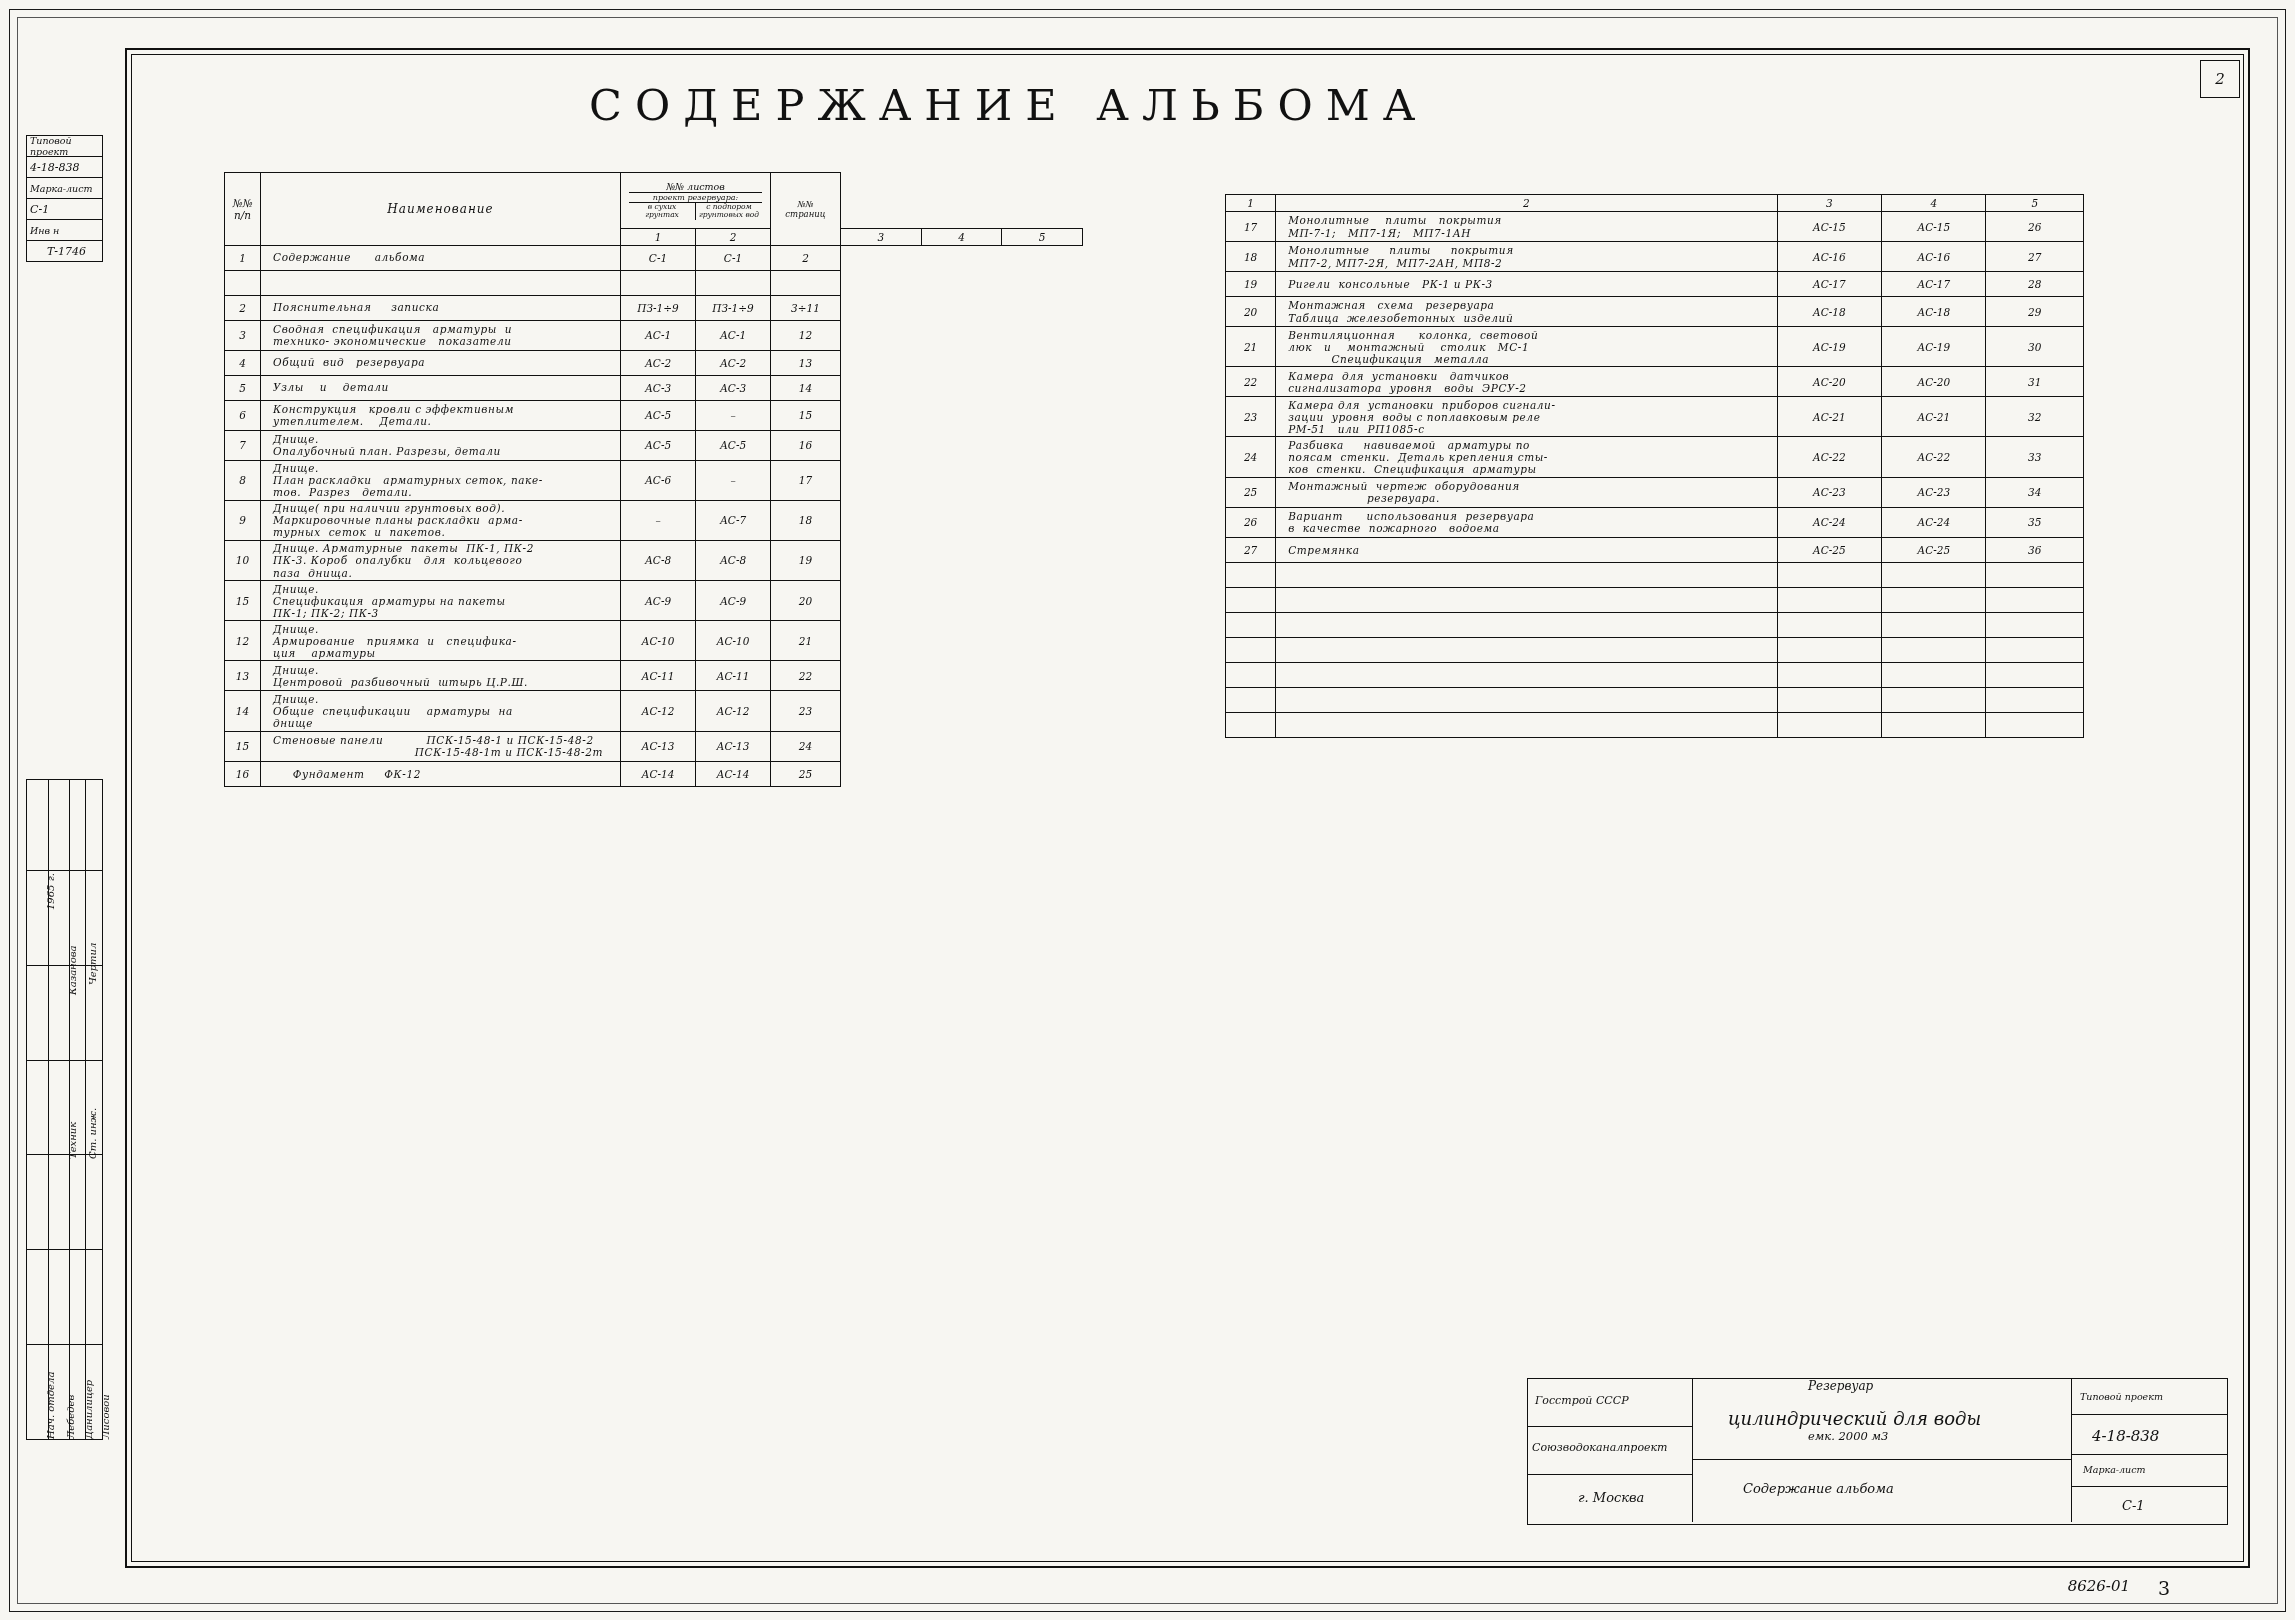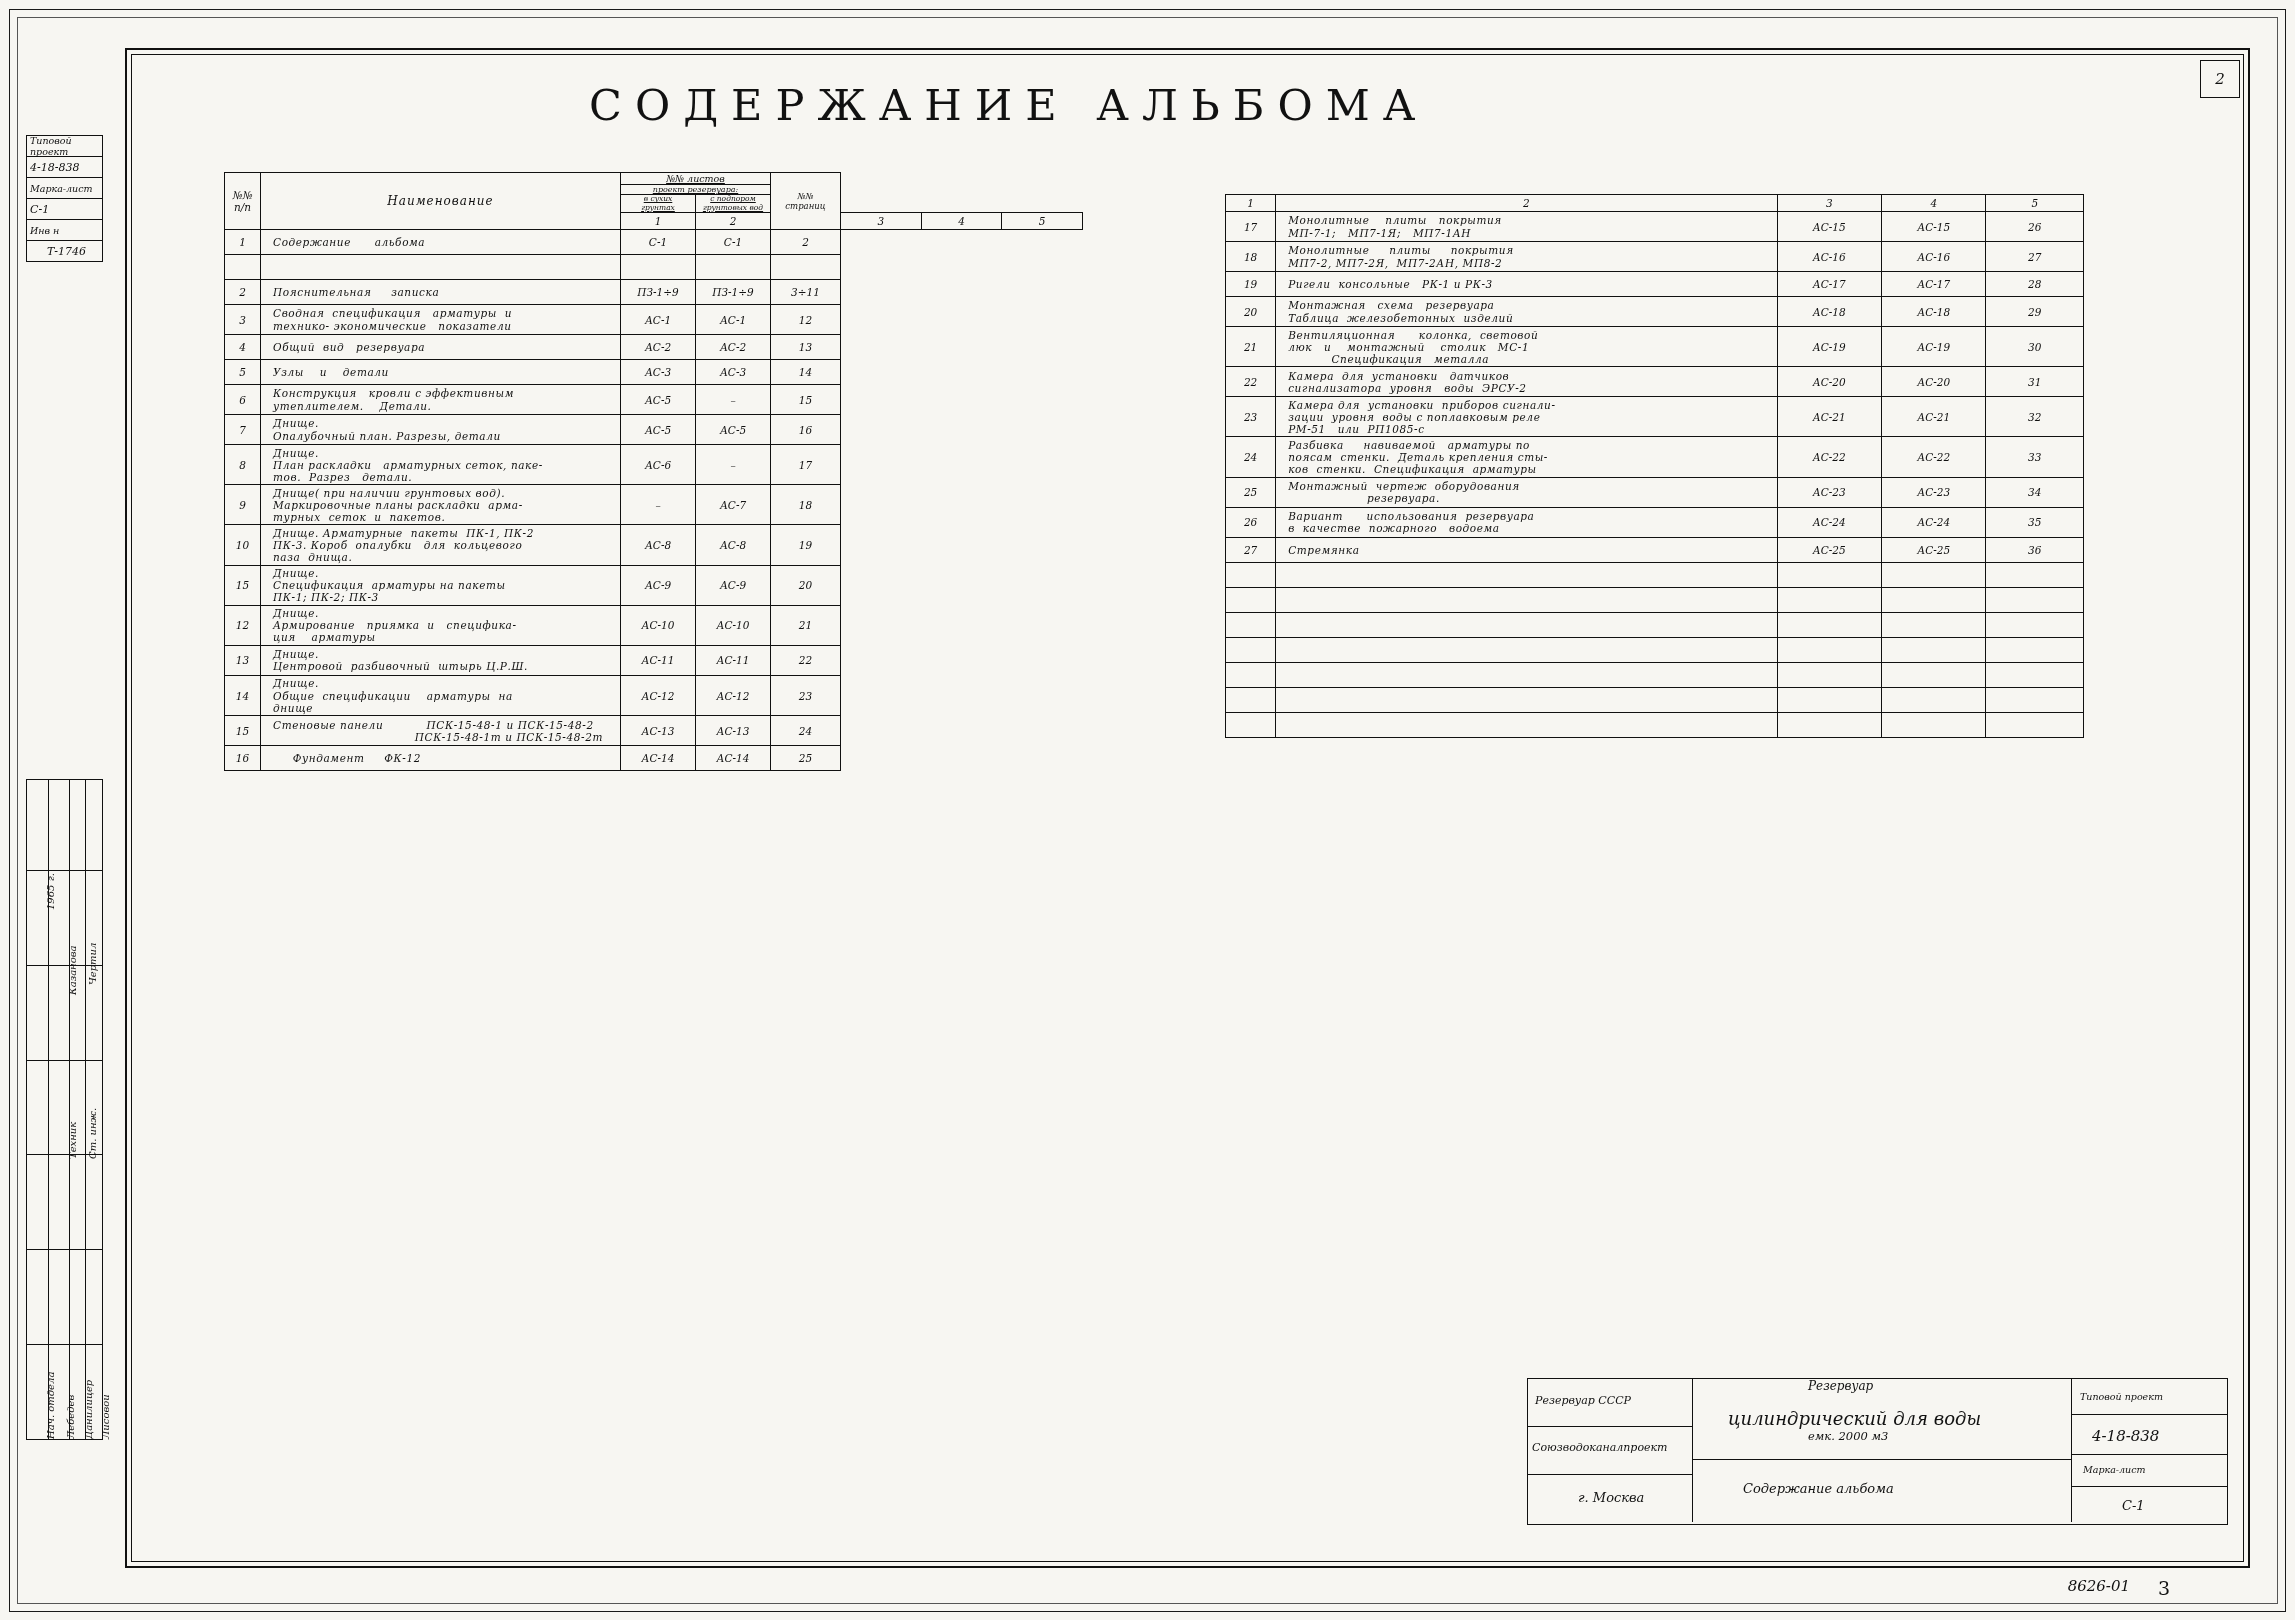--- a/index.html
+++ b/index.html
@@ -158,21 +158,21 @@
       <col style="width:29px">
         <col style="width:360px">
         <col style="width:75px">
         <col style="width:75px">
         <col style="width:70px">
     </colgroup>
     <tbody>
       <tr class="thead" style="height:40px;">
         <td rowspan="2" class="num">№№<br>п/п</td>
         <td rowspan="2" class="c" style="font-size:12px;letter-spacing:1px;">Наименование</td>
-        <td colspan="2" class="c" style="padding:0;text-decoration:underline;">
+        <td colspan="2" class="c" style="padding:8px;">
           <div style="border-bottom:0.5px solid #111;font-size:9.5px;">№№  листов</div>
           <div style="border-bottom:0.5px solid #111;font-size:8px;">проект резервуара:</div>
           <div style="display:flex;">
             <div style="width:50%;border-right:0.5px solid #111;font-size:7.5px;line-height:1.1;">в сухих<br>грунтах</div>
             <div style="width:50%;font-size:7.5px;line-height:1.1;">с подпором<br>грунтовых вод</div>
           </div>
         </td>
         <td rowspan="2" class="c" style="font-size:8.5px;">№№<br>страниц</td>
       </tr>
 
@@ -457,21 +457,21 @@
   <div class="stamp">
     <div class="cell" style="left:0;top:0;width:165px;height:143px;"></div>
     <div class="cell" style="left:165px;top:0;width:379px;height:143px;"></div>
     <div class="hl" style="top:47px;left:0;width:165px;"></div>
     <div class="hl" style="top:95px;left:0;width:165px;"></div>
     <div class="hl" style="top:80px;left:165px;width:379px;"></div>
     <div class="hl" style="top:35px;left:544px;right:0;"></div>
     <div class="hl" style="top:75px;left:544px;right:0;"></div>
     <div class="hl" style="top:107px;left:544px;right:0;"></div>
 
-    <div class="t" style="left:7px;top:15px;font-size:11px;">Резервуар СССР</div>
+    <div class="t" style="left:7px;top:15px;font-size:11px;">Госстрой СССР</div>
     <div class="t" style="left:4px;top:62px;font-size:11px;">Союзводоканалпроект</div>
     <div class="t" style="left:50px;top:111px;font-size:13px;">г. Москва</div>
 
     <div class="t" style="left:280px;top:0;font-size:12px;">Резервуар</div>
     <div class="t" style="left:200px;top:29px;font-size:18px;">цилиндрический для воды</div>
     <div class="t" style="left:280px;top:50px;font-size:11.5px;">емк. 2000 м3</div>
     <div class="t" style="left:215px;top:102px;font-size:13px;">Содержание   альбома</div>
 
     <div class="t" style="left:552px;top:12px;font-size:9.5px;">Типовой проект</div>
     <div class="t" style="left:564px;top:48px;font-size:15px;">4-18-838</div>

